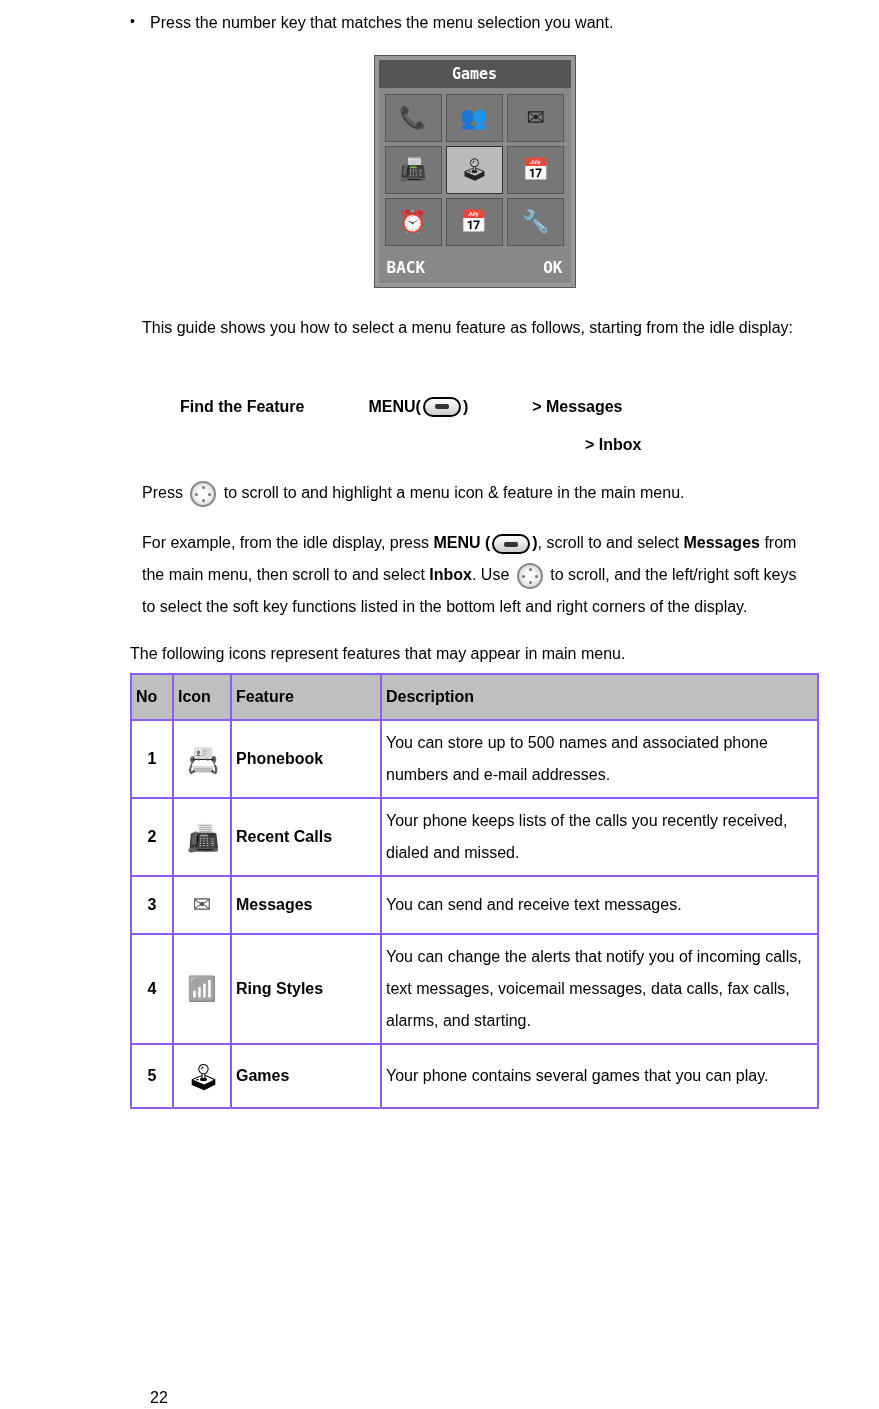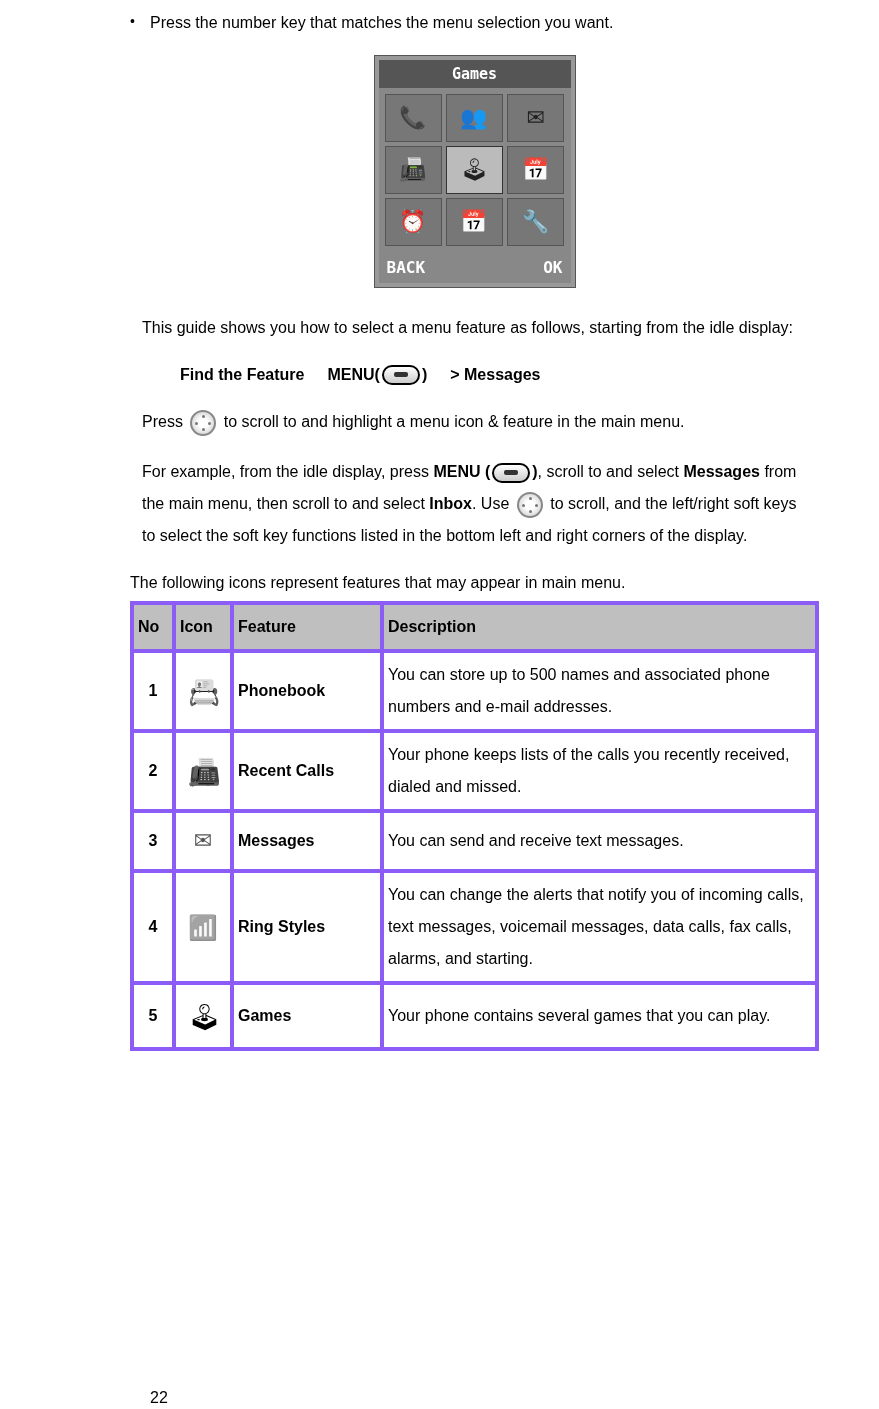--- a/index.html
+++ b/index.html
@@ -58,24 +58,24 @@
       font-family: monospace;
       font-weight: bold;
       font-size: 16px;
       padding: 3px 8px;
     }
     .para { margin: 18px 12px; line-height: 2; }
     .find-feature-row {
       margin: 15px 0 0 50px;
       display: flex;
       align-items: flex-end;
-      gap: 23px;
-      font-weight: bold;
-    }
-    .find-feature-row .menu-label { display: inline-flex; align-items: center; }
+      gap: 64px;
+      font-weight: bold;
+    }
+    .find-feature-row .menu-label { display: inline-flex; align-items: center; margin-top: 32px; }
     .find-feature-sub { margin: 12px 0 20px 455px; font-weight: bold; }
     .menu-btn {
       display: inline-flex;
       width: 38px; height: 20px;
       border: 2px solid #000;
       border-radius: 10px;
       background: linear-gradient(#fff, #ccc);
       align-items: center;
       justify-content: center;
       vertical-align: middle;
@@ -105,21 +105,21 @@
     .dpad > .d2 { bottom: 3px; left: 10px; }
     .dpad > .d3 { left: 3px; top: 10px; }
     .dpad > .d4 { right: 3px; top: 10px; }
     .inline-bold { font-weight: bold; }
     table.features {
       border-collapse: collapse;
       width: 100%;
       margin-top: 6px;
     }
     table.features th, table.features td {
-      border: 4px solid #8b5cf6;
+      border: 2px solid #8b5cf6;
       padding: 6px 4px;
       vertical-align: middle;
       text-align: left;
       font-size: 16px;
       line-height: 2;
     }
     table.features th {
       background: #bfbfbf;
       font-weight: bold;
     }
@@ -177,20 +177,21 @@
 
 <div class="find-feature-row">
   <span>Find the Feature</span>
   <span class="menu-label">
     <span>MENU(</span>
     <span class="menu-btn"></span>
     <span>)</span>
   </span>
   <span>&gt; Messages</span>
 </div>
+<div class="find-feature-sub">&gt; Inbox</div>
 
 <p class="para">
   <span>Press </span><span class="dpad">
         <span class="d1"></span>
         <span class="d2"></span>
         <span class="d3"></span>
         <span class="d4"></span>
       </span><span> to scroll to and highlight a menu icon &amp; feature in the main menu.</span>
 </p>
 

